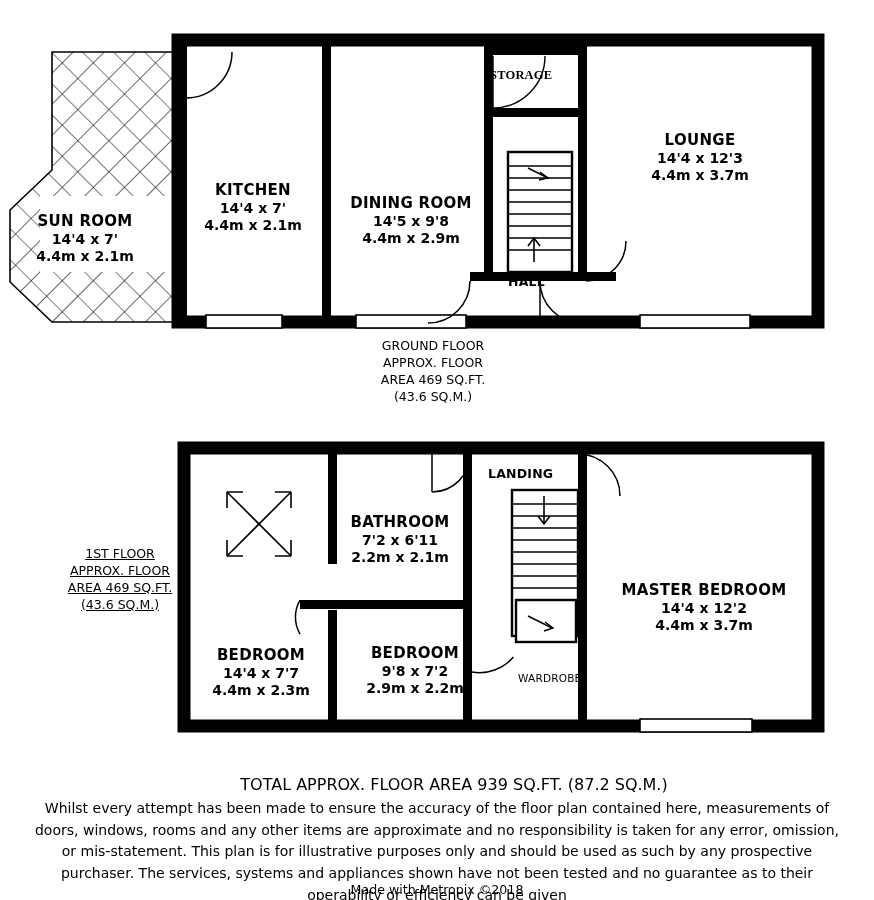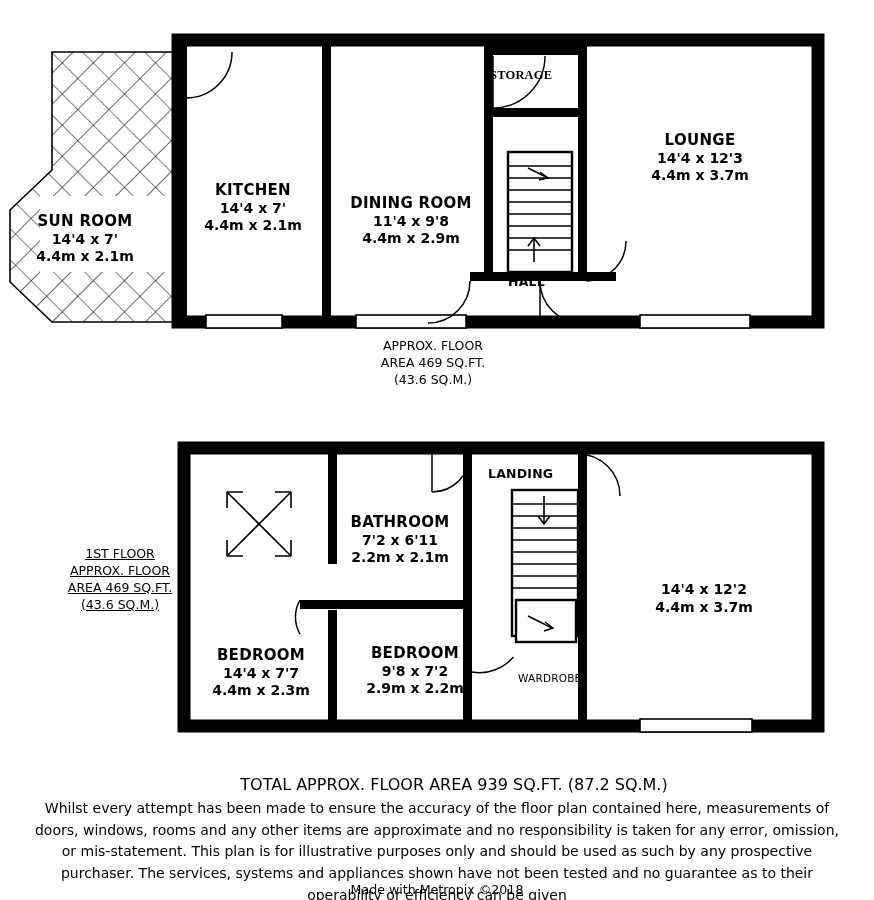--- a/index.html
+++ b/index.html
@@ -217,53 +217,55 @@
 </div>
 
 <div class="lbl" style="left:178px; top:181px; width:150px;">
   <div class="room-name">KITCHEN</div>
   <div class="room-dims">14'4 x 7'</div>
   <div class="room-dims">4.4m x 2.1m</div>
 </div>
 
 <div class="lbl" style="left:330px; top:158px; width:162px;margin-top:36px;">
   <div class="room-name">DINING ROOM</div>
-  <div class="room-dims">11'4 x 9'8</div>
+  <div class="room-dims">14'5 x 9'8</div>
   <div class="room-dims">4.4m x 2.9m</div>
 </div>
 
 <div class="lbl" style="left:590px; top:131px; width:220px;">
   <div class="room-name">LOUNGE</div>
   <div class="room-dims">14'4 x 12'3</div>
   <div class="room-dims">4.4m x 3.7m</div>
 </div>
 
 <div class="lbl small-cap" style="left:490px; top:68px; width:140px; text-align:left;font-family:Liberation Serif, serif;">STORAGE</div>
 <div class="lbl small-cap" style="left:508px; top:274px; width:100px; text-align:left;">HALL</div>
 
 <div class="lbl floor-note" style="left:305px; top:338px; width:256px;">
+  <div>GROUND FLOOR</div>
   <div>APPROX. FLOOR</div>
   <div>AREA 469 SQ.FT.</div>
   <div>(43.6 SQ.M.)</div>
 </div>
 
 <div class="lbl floor-note" style="left:10px; top:546px; width:220px;text-decoration:underline;">
   <div>1ST FLOOR</div>
   <div>APPROX. FLOOR</div>
   <div>AREA 469 SQ.FT.</div>
   <div>(43.6 SQ.M.)</div>
 </div>
 
 <div class="lbl" style="left:330px; top:513px; width:140px;">
   <div class="room-name">BATHROOM</div>
   <div class="room-dims">7'2 x 6'11</div>
   <div class="room-dims">2.2m x 2.1m</div>
 </div>
 
 <div class="lbl" style="left:590px; top:581px; width:228px;">
+  <div class="room-name">MASTER BEDROOM</div>
   <div class="room-dims">14'4 x 12'2</div>
   <div class="room-dims">4.4m x 3.7m</div>
 </div>
 
 <div class="lbl" style="left:186px; top:646px; width:150px;">
   <div class="room-name">BEDROOM</div>
   <div class="room-dims">14'4 x 7'7</div>
   <div class="room-dims">4.4m x 2.3m</div>
 </div>
 

